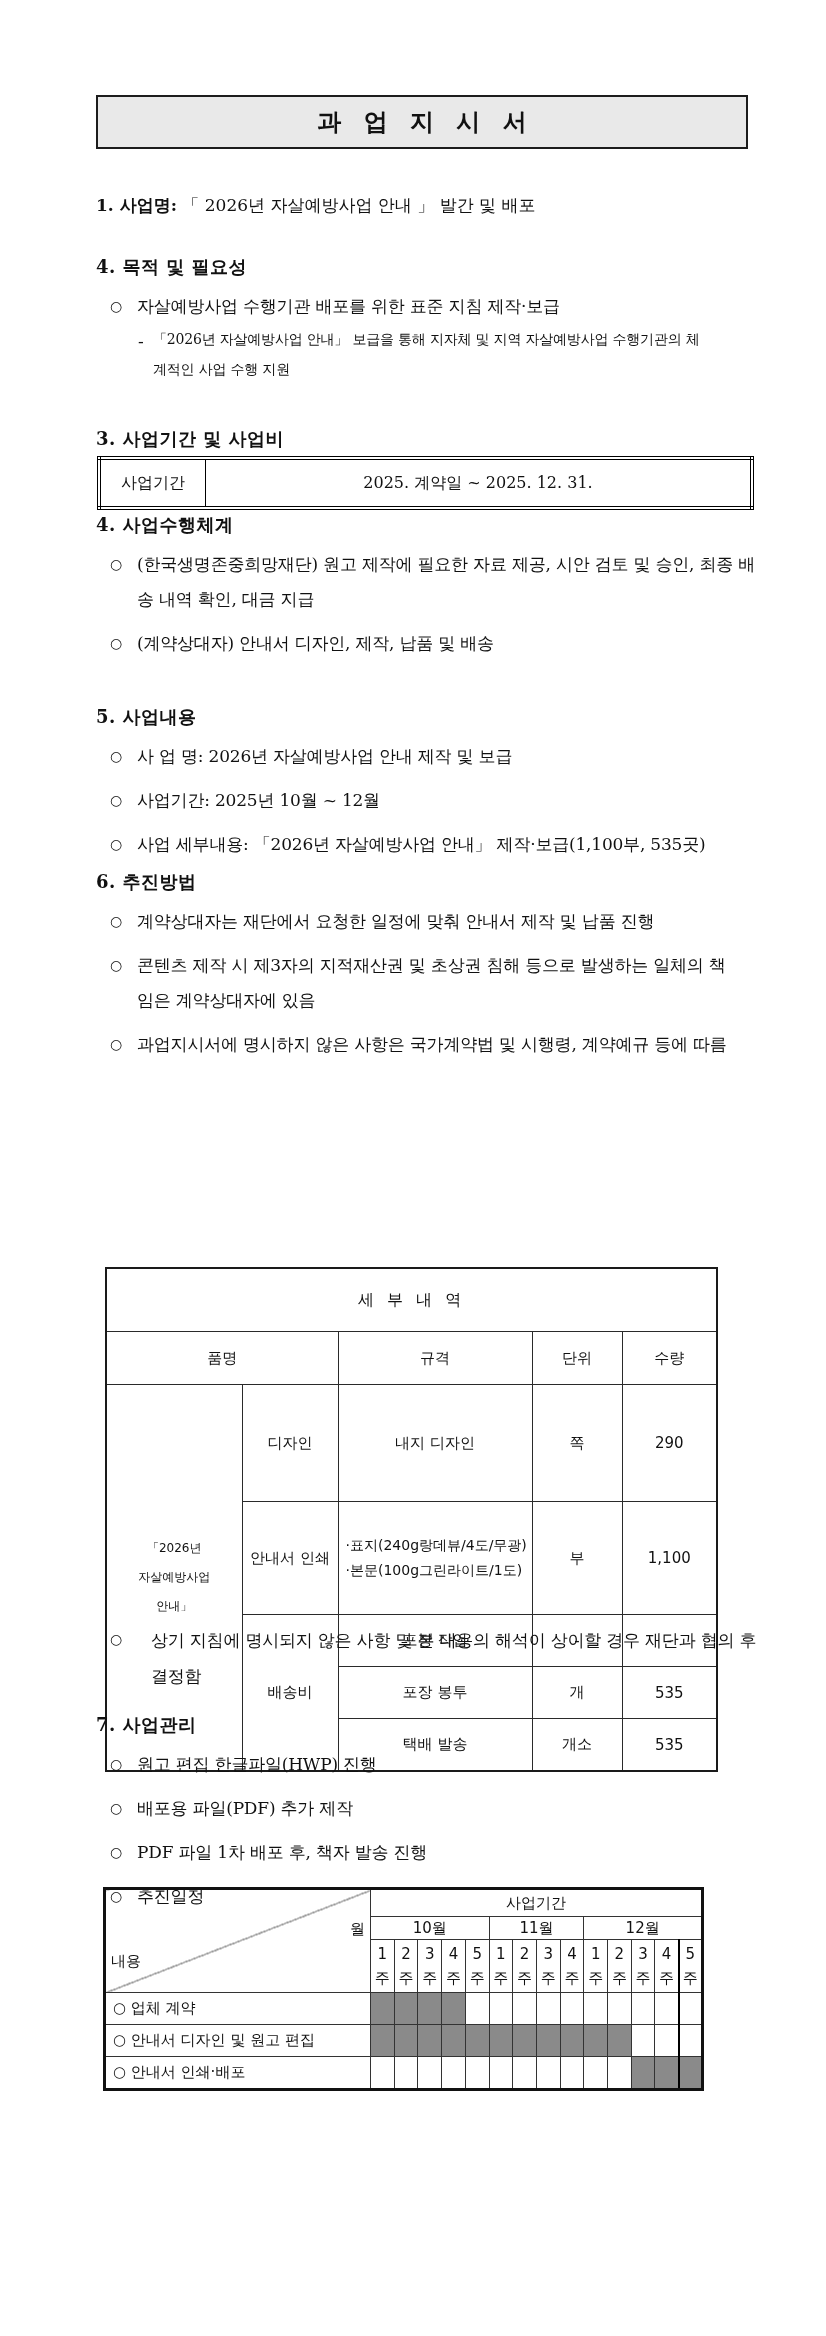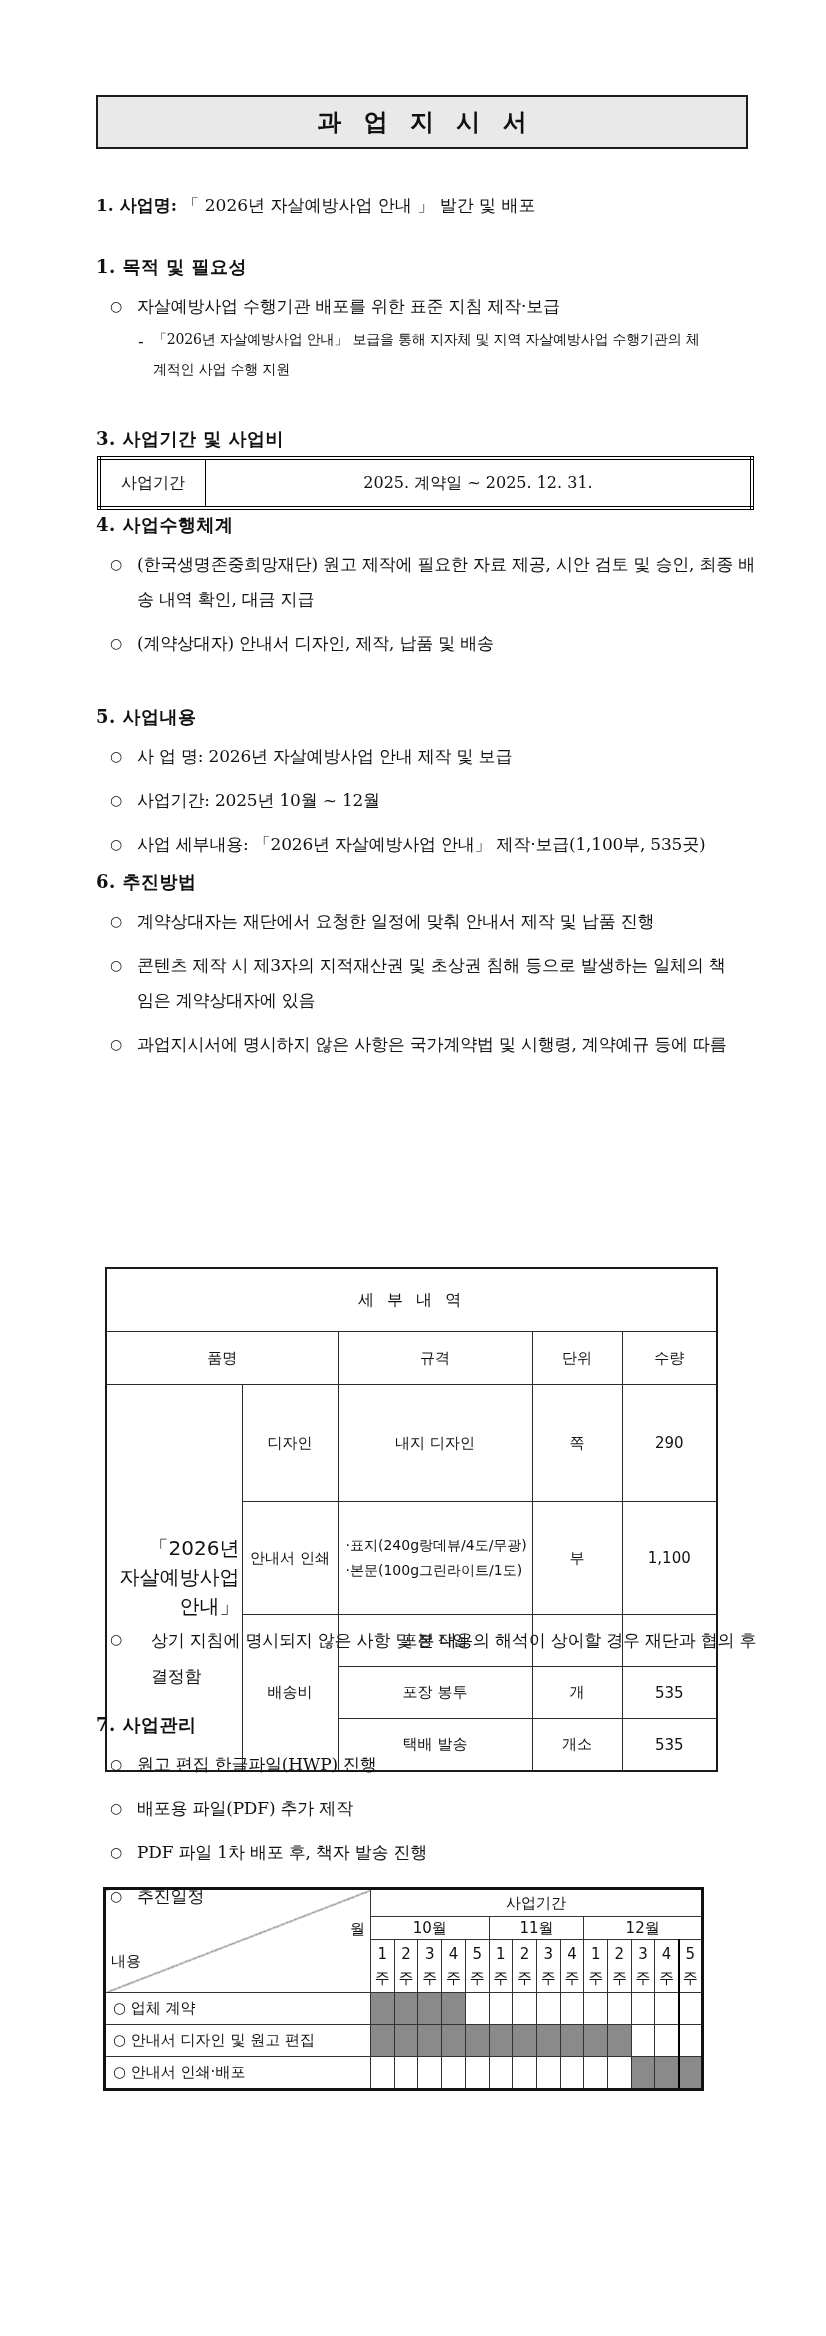--- a/index.html
+++ b/index.html
@@ -43,21 +43,21 @@
     font-family:"DejaVu Sans","Liberation Sans",sans-serif;font-size:15px;
     table-layout:fixed;border:2px solid #1a1a1a;
   }
   .detail-table td{border:1px solid #2a2a2a;text-align:center;vertical-align:middle;padding:10px 2px;}
   .detail-table .tbl-title{height:42px;font-size:16px;font-weight:normal;letter-spacing:4px;}
   .detail-table .hdr td{height:32px;}
   .detail-table .r-design td{height:96px;}
   .detail-table .r-print td{height:92px;}
   .detail-table .r-small td{height:31px;}
   .detail-table .spec-left{text-align:left;padding-left:7px;font-size:14px;line-height:25px;}
-  .detail-table .group-cell{line-height:29px;font-size:20px;text-align:right;}
+  .detail-table .group-cell{line-height:29px;font-size:12px;}
   
   .gantt-table{
     left:103px;top:1887px;width:601px;border-collapse:collapse;
     font-family:"DejaVu Sans","Liberation Sans",sans-serif;font-size:15px;
     table-layout:fixed;border:3px solid #111;
   }
   .gantt-table td{border:1px solid #333;padding:0;text-align:center;vertical-align:middle;}
   .gantt-corner{
     width:266px;position:relative;
     background:linear-gradient(to bottom right,transparent 49.6%,#9a9a9a 49.6%,#9a9a9a 50.4%,transparent 50.4%);
@@ -79,21 +79,21 @@
 </div>
 
 <div class="abs" style="left:96px;top:192px;width:650px;">
   <div class="s1-line">
     <span class="lbl">1. 사업명:</span>
     <span>「 2026년 자살예방사업 안내 」 발간 및 배포</span>
   </div>
 </div>
 
 <div class="abs" style="left:96px;top:254px;width:655px;">
-  <div class="sec-heading">1. 목적 및 필요성</div>
+  <div class="sec-heading">4. 목적 및 필요성</div>
   <div class="bullet">
     <span class="mk">○</span>
     <div class="tx">자살예방사업 수행기관 배포를 위한 표준 지침 제작·보급</div>
   </div>
   <div class="dash">
     <span class="mk">-</span>
     <div class="tx" style="max-width:560px;">「2026년 자살예방사업 안내」 보급을 통해 지자체 및 지역 자살예방사업 수행기관의 체계적인 사업 수행 지원</div>
   </div>
 </div>
 

